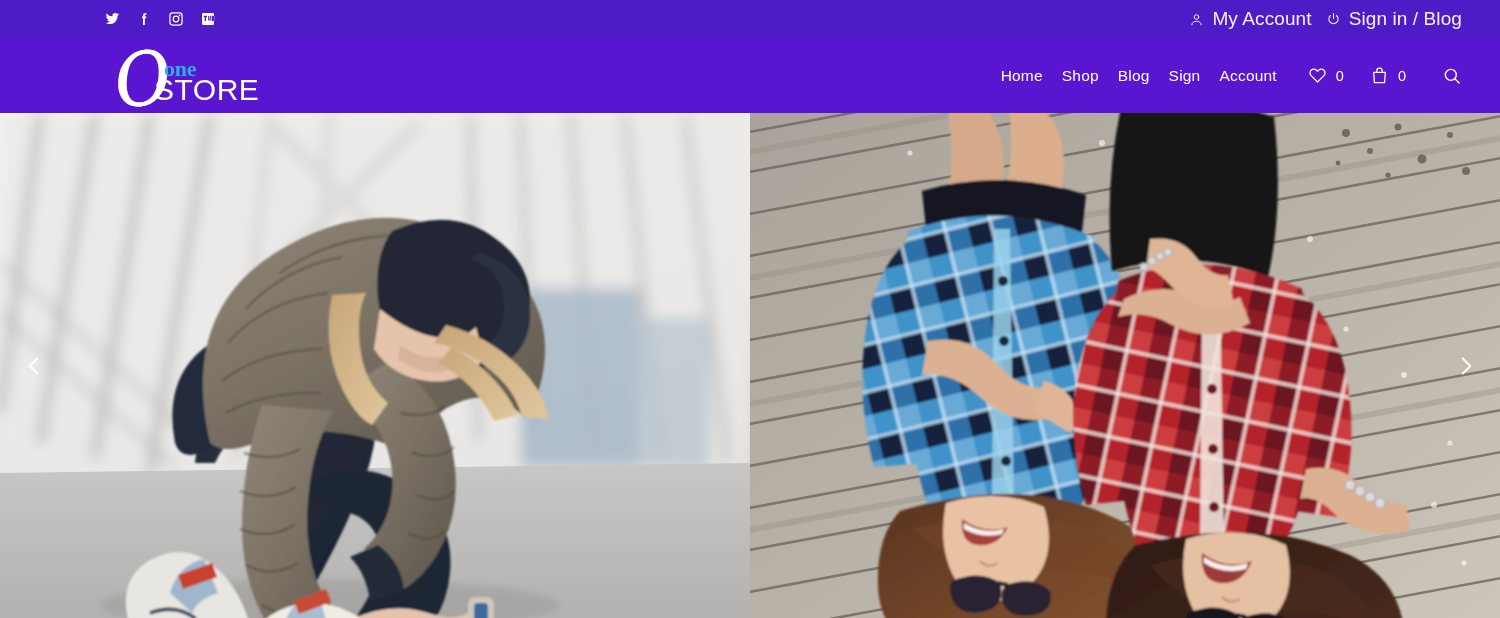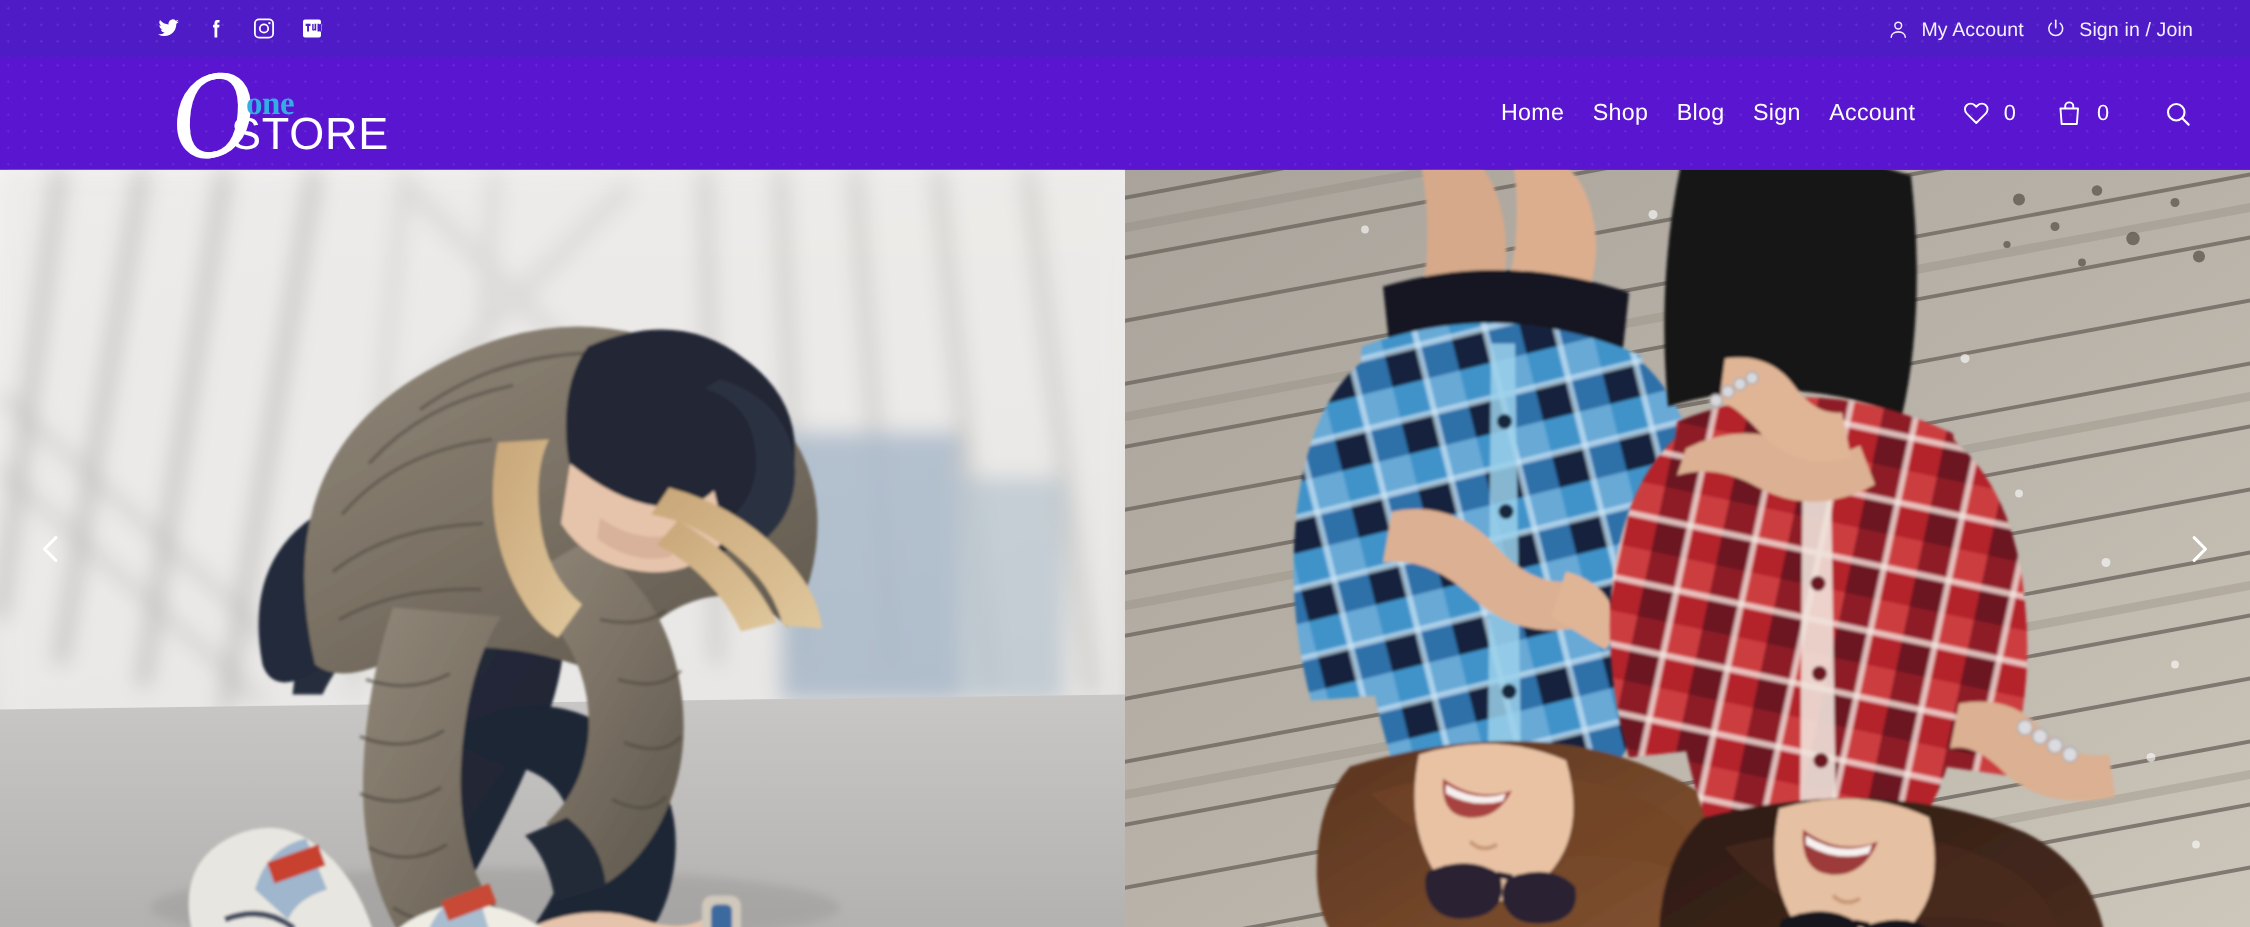--- a/index.html
+++ b/index.html
@@ -27,21 +27,21 @@
     color:#fff; cursor:pointer; line-height:0;
   }
   .social-ico svg{ display:block; fill:#fff; }
 
   .topbar-right{
     margin-left:auto; display:flex; align-items:center; gap:14px;
     color:#f2eaff;
   }
   .tb-link{
     display:flex;align-items:center;gap:8px;
-    font-size:13px; color:#f5f0ff; cursor:pointer; white-space:nowrap;
+    font-size:19px; color:#f5f0ff; cursor:pointer; white-space:nowrap;
     letter-spacing:.1px;
   }
   .tb-ico{ width:15px;height:15px; display:block; }
   .tb-ico svg{ display:block; }
 
   
   .header{
     position:relative;
     height:75px;
     background:#5A15D0;
@@ -155,21 +155,21 @@
       </span>
       <span>My Account</span>
     </div>
     <div class="tb-link">
       <span class="tb-ico">
         <svg width="15" height="15" viewBox="0 0 24 24" fill="none" stroke="#f5f0ff" stroke-width="1.7" stroke-linecap="round">
             <path d="M12 2.5v8"></path>
             <path d="M7.3 5.6a7.4 7.4 0 1 0 9.4 0"></path>
           </svg>
       </span>
-      <span>Sign in / Join</span>
+      <span>Sign in / Blog</span>
     </div>
   </div>
 </div>
 
 <div class="header">
 
   <div class="logo">
     <span class="logo-o">O</span>
     <span class="logo-one">one</span>
     <span class="logo-store">STORE</span>

